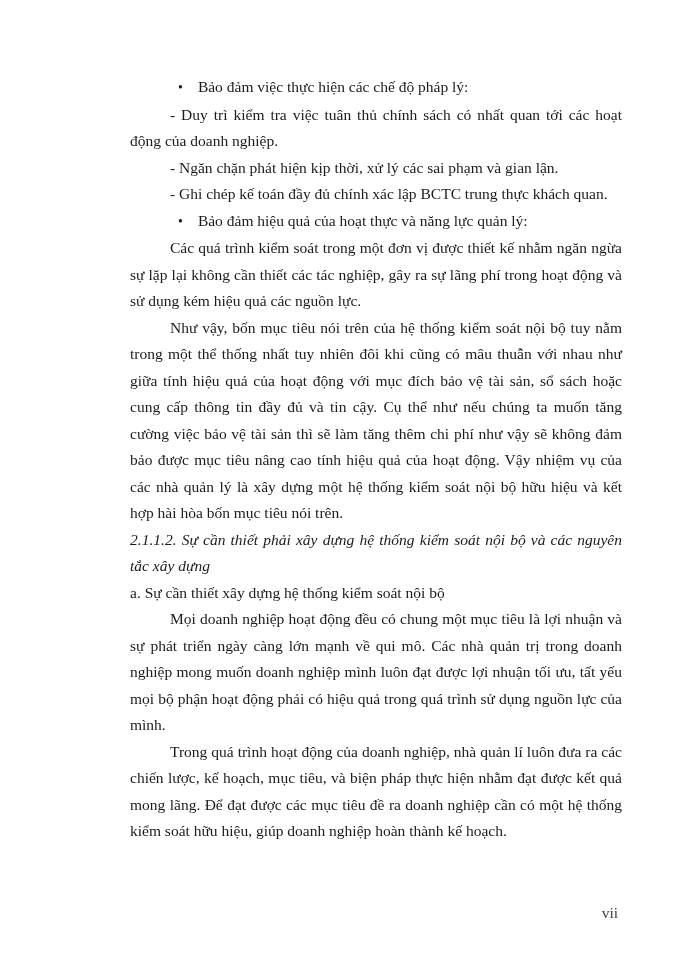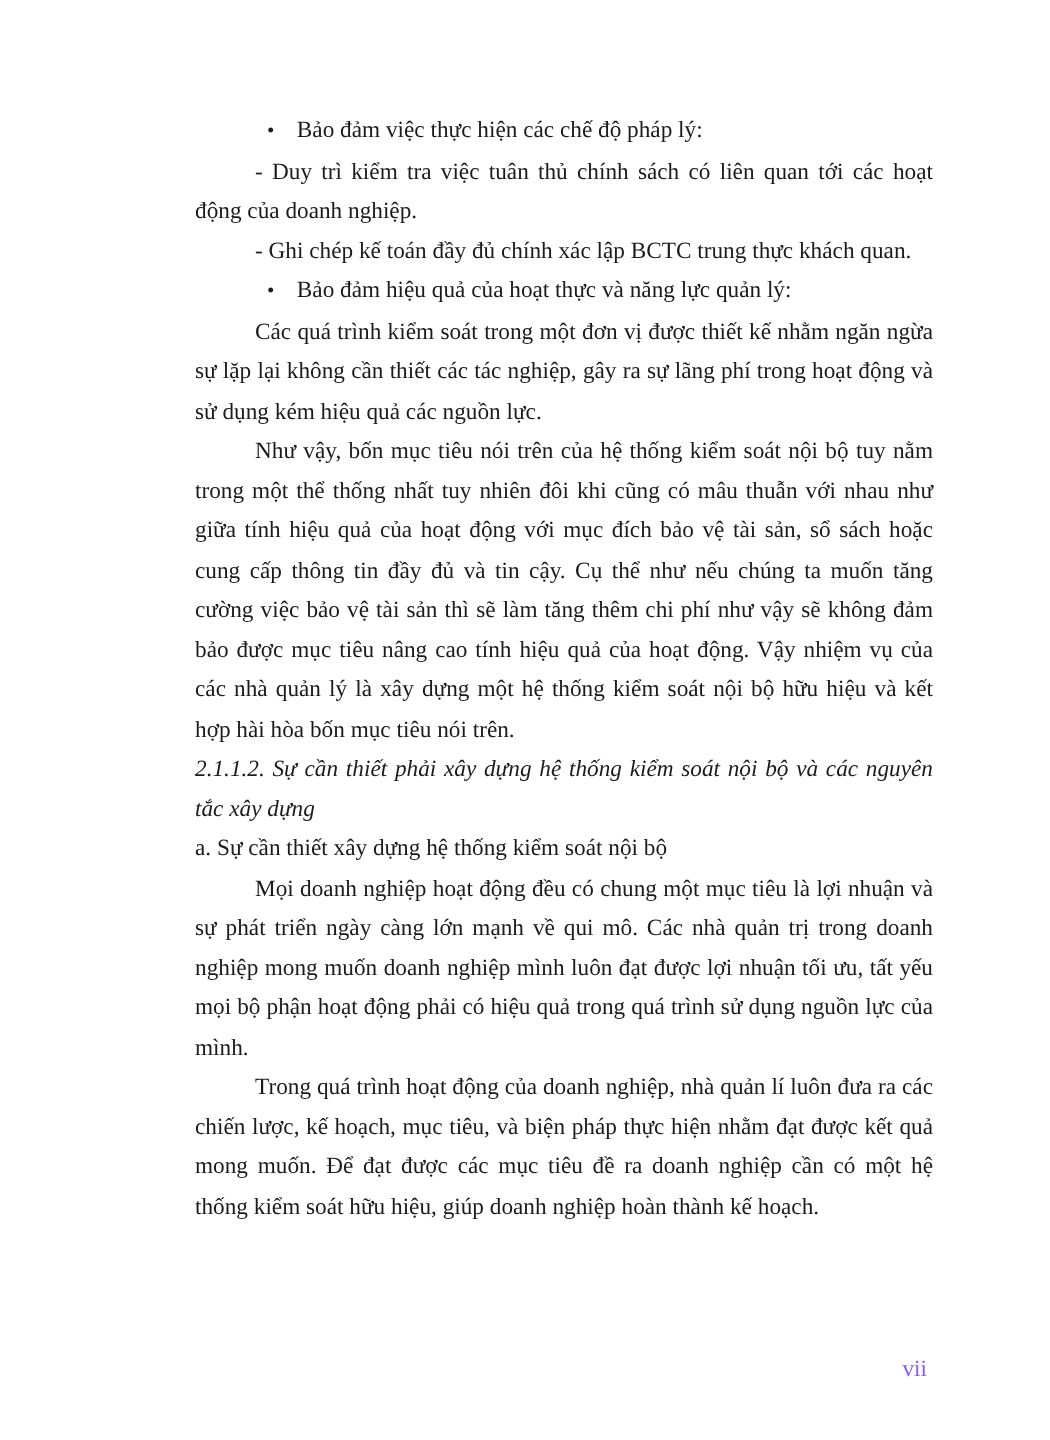--- a/index.html
+++ b/index.html
@@ -51,47 +51,48 @@
       text-indent: 0;
     }
     .subheading {
       text-indent: 0;
     }
     .pagenum {
       position: absolute;
       right: 82px;
       bottom: 38px;
       font-size: 15.5px;
-      color: #8b5cf6;
+      color: #404040;
     }
   </style>
 </head>
 <body>
 
 <div class="page">
   <div class="content">
 
     <p class="bullet"><span class="marker">•</span><span>Bảo đảm việc thực hiện các chế độ pháp lý:</span></p>
 
 
-    <p class="dash">- Duy trì kiểm tra việc tuân thủ chính sách có liên quan tới các hoạt động của doanh nghiệp.</p>
+    <p class="dash">- Duy trì kiểm tra việc tuân thủ chính sách có nhất quan tới các hoạt động của doanh nghiệp.</p>
 
+    <p class="dash">- Ngăn chặn phát hiện kịp thời, xử lý các sai phạm và gian lận.</p>
 
     <p class="dash">- Ghi chép kế toán đầy đủ chính xác lập BCTC trung thực khách quan.</p>
 
     <p class="bullet"><span class="marker">•</span><span>Bảo đảm hiệu quả của hoạt thực và năng lực quản lý:</span></p>
 
     <p class="para">Các quá trình kiểm soát trong một đơn vị được thiết kế nhằm ngăn ngừa sự lặp lại không cần thiết các tác nghiệp, gây ra sự lãng phí trong hoạt động và sử dụng kém hiệu quả các nguồn lực.</p>
 
     <p class="para">Như vậy, bốn mục tiêu nói trên của hệ thống kiểm soát nội bộ tuy nằm trong một thể thống nhất tuy nhiên đôi khi cũng có mâu thuẫn với nhau như giữa tính hiệu quả của hoạt động với mục đích bảo vệ tài sản, sổ sách hoặc cung cấp thông tin đầy đủ và tin cậy. Cụ thể như nếu chúng ta muốn tăng cường việc bảo vệ tài sản thì sẽ làm tăng thêm chi phí như vậy sẽ không đảm bảo được mục tiêu nâng cao tính hiệu quả của hoạt động. Vậy nhiệm vụ của các nhà quản lý là xây dựng một hệ thống kiểm soát nội bộ hữu hiệu và kết hợp hài hòa bốn mục tiêu nói trên.</p>
 
     <h3 class="heading">2.1.1.2. Sự cần thiết phải xây dựng hệ thống kiểm soát nội bộ và các nguyên tắc xây dựng</h3>
 
     <p class="subheading">a. Sự cần thiết xây dựng hệ thống kiểm soát nội bộ</p>
 
     <p class="para">Mọi doanh nghiệp hoạt động đều có chung một mục tiêu là lợi nhuận và sự phát triển ngày càng lớn mạnh về qui mô. Các nhà quản trị trong doanh nghiệp mong muốn doanh nghiệp mình luôn đạt được lợi nhuận tối ưu, tất yếu mọi bộ phận hoạt động phải có hiệu quả trong quá trình sử dụng nguồn lực của mình.</p>
 
-    <p class="para">Trong quá trình hoạt động của doanh nghiệp, nhà quản lí luôn đưa ra các chiến lược, kế hoạch, mục tiêu, và biện pháp thực hiện nhằm đạt được kết quả mong muốn. Để đạt được các mục tiêu đề ra doanh nghiệp cần có một hệ thống kiểm soát hữu hiệu, giúp doanh nghiệp hoàn thành kế hoạch.</p>
+    <p class="para">Trong quá trình hoạt động của doanh nghiệp, nhà quản lí luôn đưa ra các chiến lược, kế hoạch, mục tiêu, và biện pháp thực hiện nhằm đạt được kết quả mong lãng. Để đạt được các mục tiêu đề ra doanh nghiệp cần có một hệ thống kiểm soát hữu hiệu, giúp doanh nghiệp hoàn thành kế hoạch.</p>
 
   </div>
 
   <div class="pagenum">vii</div>
 </div>
 
 </body></html>

